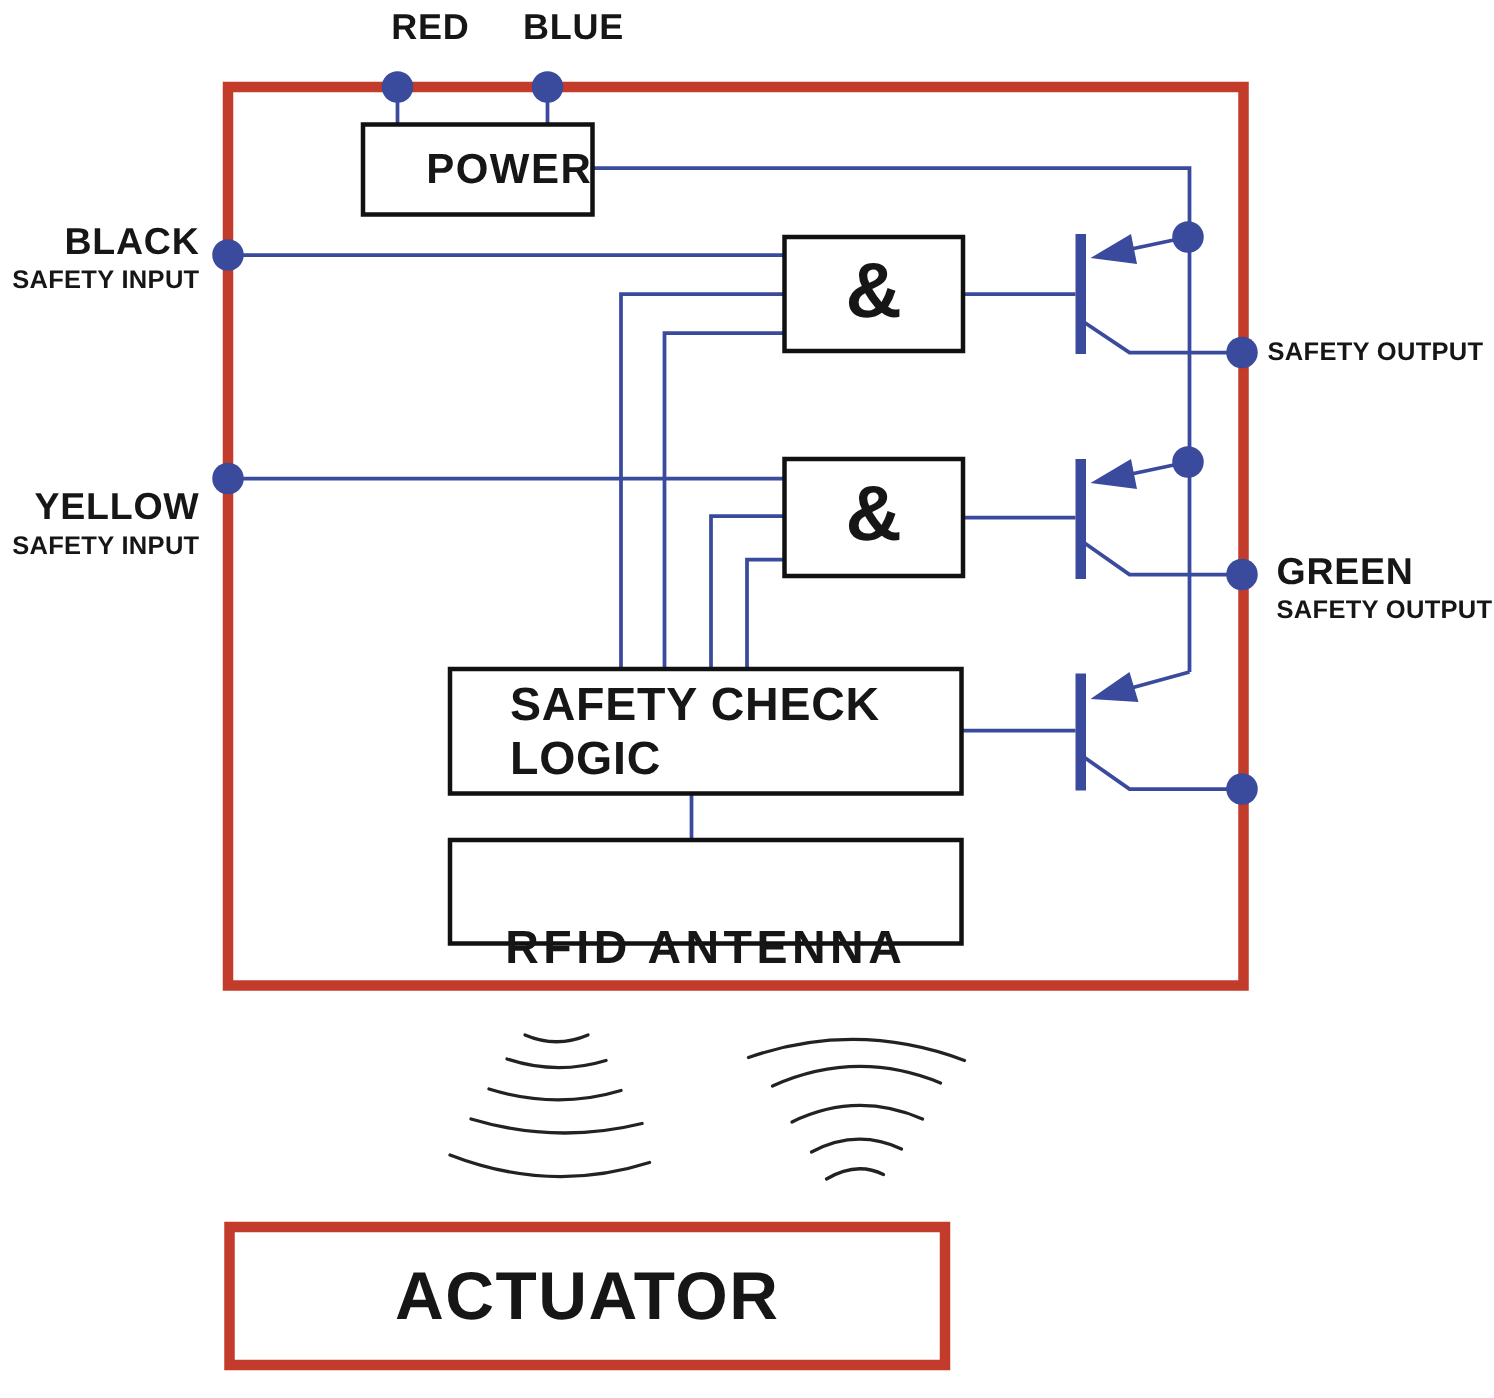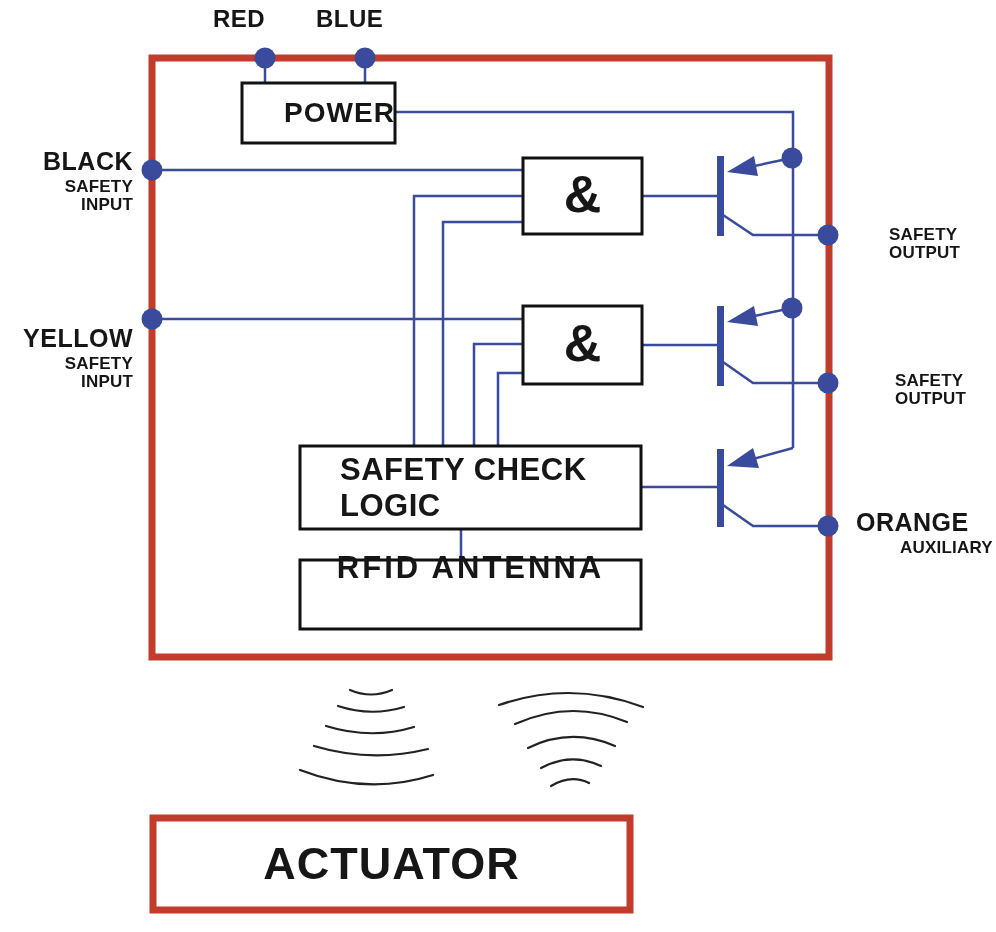--- a/index.html
+++ b/index.html
@@ -20,28 +20,28 @@
   .wire{stroke:var(--navy);stroke-width:2.5;fill:none;}
   .rail{stroke:var(--navy);stroke-width:2.5;fill:none;}
   .dot{fill:var(--navy);stroke:none;}
   .bar{fill:var(--navy);stroke:none;}
   .arrow{fill:var(--navy);stroke:none;}
   .blackbox{fill:#ffffff;stroke:#111111;stroke-width:3;}
   .redbox{fill:none;stroke:var(--red);stroke-width:7;}
   .wave{stroke:#222222;stroke-width:2.2;fill:none;stroke-linecap:round;}
   .lbl{position:absolute;font-weight:bold;color:var(--ink);}
   .pin-main{font-size:25px;line-height:26px;letter-spacing:0.5px;}
-  .pin-sub{font-size:17px;line-height:18px;margin-top:4px;letter-spacing:0.2px;padding-left:44px;}
+  .pin-sub{font-size:17px;line-height:18px;margin-top:4px;letter-spacing:0.2px;}
   .right-align{text-align:right;}
   .left-align{text-align:left;}
   .boxlabel{
     position:absolute;display:flex;align-items:center;justify-content:center;
     font-weight:bold;color:var(--ink);
   }
-  .top-pin{font-size:24px;text-align:left;letter-spacing:0.5px;font-weight:bold;position:absolute;}
+  .top-pin{font-size:24px;text-align:right;letter-spacing:0.5px;font-weight:bold;position:absolute;}
 </style>
 </head>
 <body>
 
 <div id="canvas">
 
   <svg id="circuit-svg" width="996" height="932" viewBox="0 0 996 932">
 
     <rect class="redbox" x="152" y="58" width="677" height="599"></rect>
 
@@ -134,27 +134,24 @@
   </div>
   <div class="lbl right-align" style="left:0px;top:325px;width:133px;">
     <div class="pin-main">YELLOW</div>
     <div class="pin-sub">SAFETY INPUT</div>
   </div>
 
   <div class="lbl left-align" style="left:845px;top:222px;">
     <div class="pin-sub">SAFETY OUTPUT</div>
   </div>
   <div class="lbl left-align" style="left:851px;top:368px;">
+    <div class="pin-main">GREEN</div>
     <div class="pin-sub">SAFETY OUTPUT</div>
-  </div>
-  <div class="lbl left-align" style="left:856px;top:509px;">
-    <div class="pin-main">ORANGE</div>
-    <div class="pin-sub">AUXILIARY</div>
   </div>
 
   <div class="boxlabel" style="left:242px;top:83px;width:153px;height:60px;font-size:28px;letter-spacing:1px;padding-left:21px;">POWER</div>
   <div class="boxlabel" style="left:523px;top:156px;width:119px;height:76px;font-size:52px;">&amp;</div>
   <div class="boxlabel" style="left:523px;top:304px;width:119px;height:78px;font-size:52px;">&amp;</div>
   <div class="boxlabel" style="left:300px;top:446px;width:341px;height:83px;font-size:31px;letter-spacing:0.5px;padding-left:40px;">SAFETY CHECK LOGIC</div>
-  <div class="boxlabel" style="left:300px;top:528px;width:341px;height:80px;font-size:31px;letter-spacing:3px;">RFID ANTENNA</div>
+  <div class="boxlabel" style="left:300px;top:592px;width:341px;height:80px;font-size:31px;letter-spacing:3px;">RFID ANTENNA</div>
   <div class="boxlabel" style="left:153px;top:818px;width:477px;height:92px;font-size:45px;letter-spacing:1px;">ACTUATOR</div>
 
 </div>
 
 </body></html>

